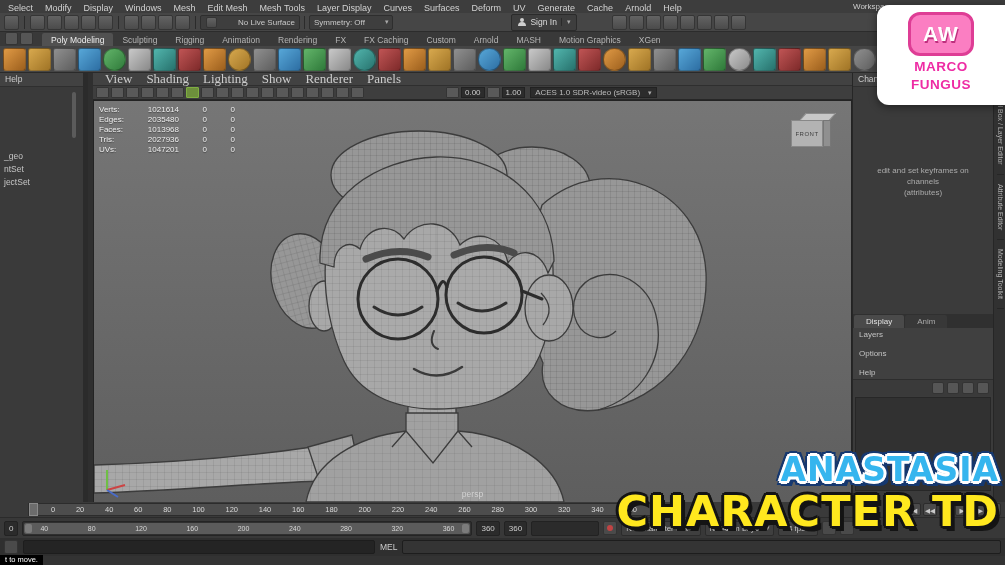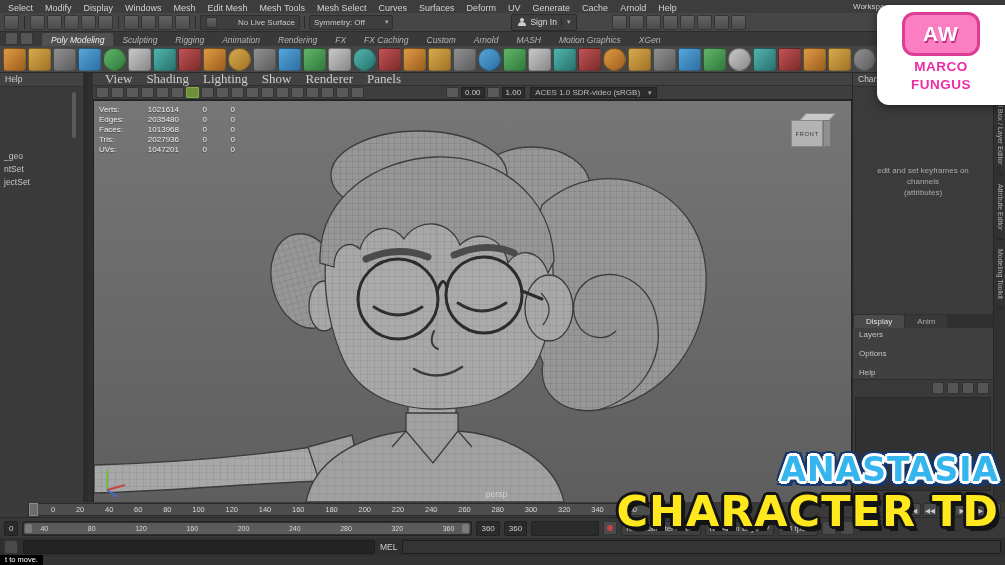--- a/index.html
+++ b/index.html
@@ -18,21 +18,21 @@
   .dd{display:flex;align-items:center;gap:20px;font-size:8px;color:#c9c9c9;padding:0 4px;height:13px;background:#3e3e3e;border:1px solid #2e2e2e;border-radius:2px;white-space:nowrap;flex:none;}
   .caret{font-size:7px;color:#a9a9a9;}
   .signin{display:flex;align-items:center;gap:4px;margin-left:118px;height:15px;background:#3e3e3e;border:1px solid #2b2b2b;border-radius:2px;padding:0 6px;font-size:8.5px;color:#ddd;flex:none;}
   .person{width:8px;height:8px;position:relative;}
   .person::before{content:"";position:absolute;left:2px;top:0;width:4px;height:4px;border-radius:50%;background:#cfcfcf;}
   .person::after{content:"";position:absolute;left:0;top:4px;width:8px;height:4px;border-radius:4px 4px 0 0;background:#cfcfcf;}
   .signin .caret{border-left:1px solid #2b2b2b;padding-left:5px;}
   .right-icons{display:flex;margin-left:34px;}
 
   
-  .shelf-tabs{position:absolute;top:32px;left:0;right:0;height:14px;background:#393939;display:flex;align-items:flex-end;padding-left:4px;z-index:4;font-style:italic;}
+  .shelf-tabs{position:absolute;top:32px;left:0;right:0;height:14px;background:#393939;display:flex;align-items:flex-end;padding-left:4px;z-index:4;}
   .mini{width:11px;height:11px;background:#565656;border:1px solid #333;border-radius:2px;margin:0 1px 1px 1px;flex:none;}
   .shelf-tabs .tabs{display:flex;margin-left:8px;}
   .shelf-tab{font-size:8.5px;color:#b5b5b5;padding:2px 9px 1px;white-space:nowrap;}
   .shelf-tabs .tabs span:first-of-type{background:#515151;color:#eee;border-radius:2px 2px 0 0;}
   .shelf-icons{position:absolute;top:46px;left:0;right:0;height:26px;background:#454545;border-bottom:1px solid #2a2a2a;display:flex;align-items:center;padding:0 3px;gap:2px;z-index:3;overflow:hidden;}
   .si{width:21px;height:21px;border-radius:3px;flex:none;border:1px solid rgba(0,0,0,.3);}
   .si:nth-child(8n+1){background:linear-gradient(135deg,#e09a45,#9c5f1d);}
   .si:nth-child(8n+2){background:linear-gradient(135deg,#d8a94e,#a07426);}
   .si:nth-child(8n+3){background:linear-gradient(135deg,#909090,#5e5e5e);}
   .si:nth-child(8n+4){background:linear-gradient(135deg,#57a7d8,#2d6ea3);}
@@ -64,21 +64,21 @@
 
   .hud{position:absolute;left:5px;top:4px;z-index:2;}
   .hud-row{display:grid;grid-template-columns:32px 48px 28px 28px;font-size:8px;line-height:10px;color:#efefef;text-shadow:0 1px 1px rgba(0,0,0,.45);}
   .hud-row span:nth-child(n+2){text-align:right;}
 
   .viewcube{position:absolute;right:20px;top:12px;width:42px;height:34px;z-index:2;}
   .vc-top{position:absolute;left:9px;top:0;width:28px;height:7px;background:#c8c8c8;border:1px solid #8a8a8a;transform:skewX(-42deg);transform-origin:bottom left;}
   .vc-face{position:absolute;left:2px;top:7px;width:30px;height:25px;background:#b3b3b3;border:1px solid #888;font-size:6px;color:#3e3e3e;display:flex;align-items:center;justify-content:center;letter-spacing:.5px;}
   .vc-side{position:absolute;left:34px;top:7px;width:6px;height:25px;background:#909090;border:1px solid #777;}
   .axis{position:absolute;left:4px;bottom:4px;z-index:2;}
-  .cam-label{position:absolute;left:50%;bottom:3px;transform:translateX(-50%);font-size:8.5px;color:#d2d2d2;z-index:2;margin-left:24px;}
+  .cam-label{position:absolute;left:50%;bottom:3px;transform:translateX(-50%);font-size:8.5px;color:#d2d2d2;z-index:2;}
 
   
   .right-panel{position:absolute;left:852px;top:72px;width:141px;height:430px;background:#3b3b3b;border-left:1px solid #262626;box-sizing:border-box;}
   .cb-menubar{height:14px;background:#414141;border-bottom:1px solid #2f2f2f;display:flex;align-items:center;padding:0 5px;font-size:8.5px;color:#ccc;}
   .cb-placeholder{margin-top:78px;text-align:center;font-size:8px;color:#ababab;line-height:11px;padding:0 8px;}
   .layer-editor{position:absolute;left:0;right:0;top:242px;}
   .le-tabs{display:flex;background:#303030;padding:1px 1px 0;}
   .le-tab{font-size:8px;color:#e0e0e0;padding:2px 12px;background:#4a4a4a;margin-right:1px;border-radius:2px 2px 0 0;}
   .le-tabs span:nth-of-type(2){background:#383838;color:#a8a8a8;}
   .le-menus{display:flex;gap:10px;background:#404040;padding:2px 6px;font-size:8px;color:#c2c2c2;border-bottom:1px solid #2d2d2d;flex-direction:column;}
@@ -112,21 +112,21 @@
   .cmd-row{position:absolute;left:0;top:538px;right:0;height:18px;background:#2f2f2f;display:flex;align-items:center;gap:5px;padding:0 4px;box-sizing:border-box;}
   .cmd-box{height:12px;background:#242424;border:1px solid #1d1d1d;border-radius:2px;}
   .cmd-input{width:350px;}
   .cmd-label{font-size:8.5px;color:#cfcfcf;}
   .cmd-output{flex:1;background:#343434;}
   .bottom-strip{position:absolute;left:0;top:556px;right:0;height:9px;background:#333;}
   .tooltip{position:absolute;left:0;top:555px;height:10px;background:#000;color:#fff;font-size:7.5px;line-height:10px;padding:0 5px;z-index:60;}
 
   
   .brand-card{position:absolute;top:5px;right:0;width:128px;height:100px;background:#fff;border-radius:12px 0 0 12px;box-shadow:0 2px 8px rgba(0,0,0,.45);z-index:50;text-align:center;padding-top:7px;box-sizing:border-box;}
-  .brand-logo{width:78px;height:44px;margin:0 auto;background:#fb7ec2;border:3px solid #de3d95;border-radius:12px;color:#fff;font-size:21px;font-weight:bold;line-height:38px;letter-spacing:1px;text-shadow:1px 2px 0 #bf2f7e;box-sizing:border-box;}
+  .brand-logo{width:66px;height:44px;margin:0 auto;background:#fb7ec2;border:3px solid #de3d95;border-radius:12px;color:#fff;font-size:21px;font-weight:bold;line-height:38px;letter-spacing:1px;text-shadow:1px 2px 0 #bf2f7e;box-sizing:border-box;}
   .brand-name{margin-top:4px;font-size:13.5px;font-weight:bold;color:#ee2ba4;line-height:14px;letter-spacing:.5px;}
 
   .title-overlay{position:absolute;right:6px;bottom:31px;text-align:right;z-index:55;font-weight:bold;white-space:nowrap;font-family:"DejaVu Sans",sans-serif;}
   .title-line1{font-size:33px;color:#35b5ee;letter-spacing:1px;line-height:36px;
     text-shadow:-2px -2px 0 #fff,2px -2px 0 #fff,-2px 2px 0 #fff,2px 2px 0 #fff,-3px 0 0 #fff,3px 0 0 #fff,0 -3px 0 #fff,0 3px 0 #fff,
       -4px -4px 0 #16386f,4px -4px 0 #16386f,-4px 4px 0 #16386f,5px 5px 0 #16386f,-5px 0 0 #16386f,5px 0 0 #16386f,0 -5px 0 #16386f,0 5px 0 #16386f;}
   .title-line2{font-size:43px;color:#ffe81e;letter-spacing:1px;line-height:46px;
     text-shadow:-2px -2px 0 #141414,2px -2px 0 #141414,-2px 2px 0 #141414,2px 2px 0 #141414,-3px 0 0 #141414,3px 0 0 #141414,0 -3px 0 #141414,0 3px 0 #141414,4px 5px 0 #141414;}
 </style>
 </head>
@@ -136,21 +136,21 @@
 
   <div class="menubar">
 
   <span class="menu-item">Select</span>
       <span class="menu-item">Modify</span>
       <span class="menu-item">Display</span>
       <span class="menu-item">Windows</span>
       <span class="menu-item">Mesh</span>
       <span class="menu-item">Edit Mesh</span>
       <span class="menu-item">Mesh Tools</span>
-      <span class="menu-item">Mesh Select</span>
+      <span class="menu-item">Layer Display</span>
       <span class="menu-item">Curves</span>
       <span class="menu-item">Surfaces</span>
       <span class="menu-item">Deform</span>
       <span class="menu-item">UV</span>
       <span class="menu-item">Generate</span>
       <span class="menu-item">Cache</span>
       <span class="menu-item">Arnold</span>
       <span class="menu-item">Help</span>
     </div>
   <span class="workspace">Workspace:</span>

